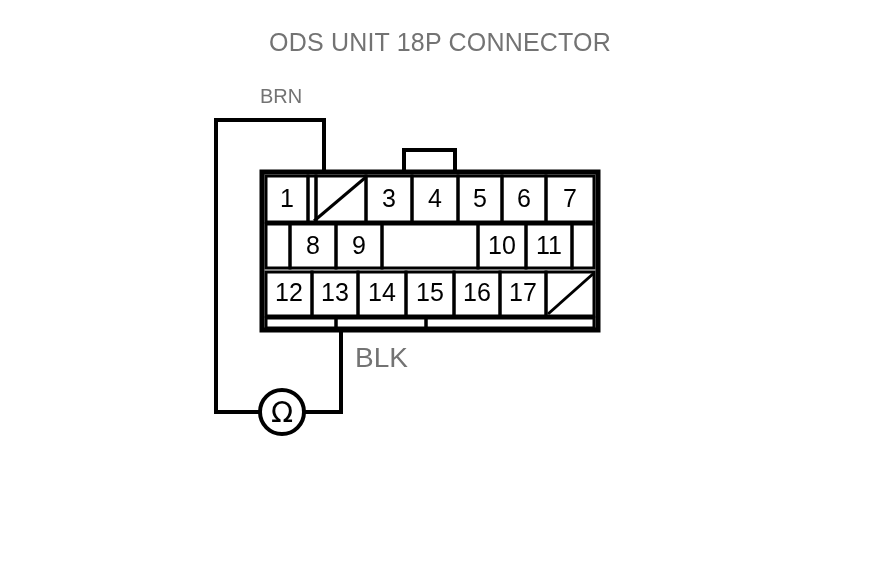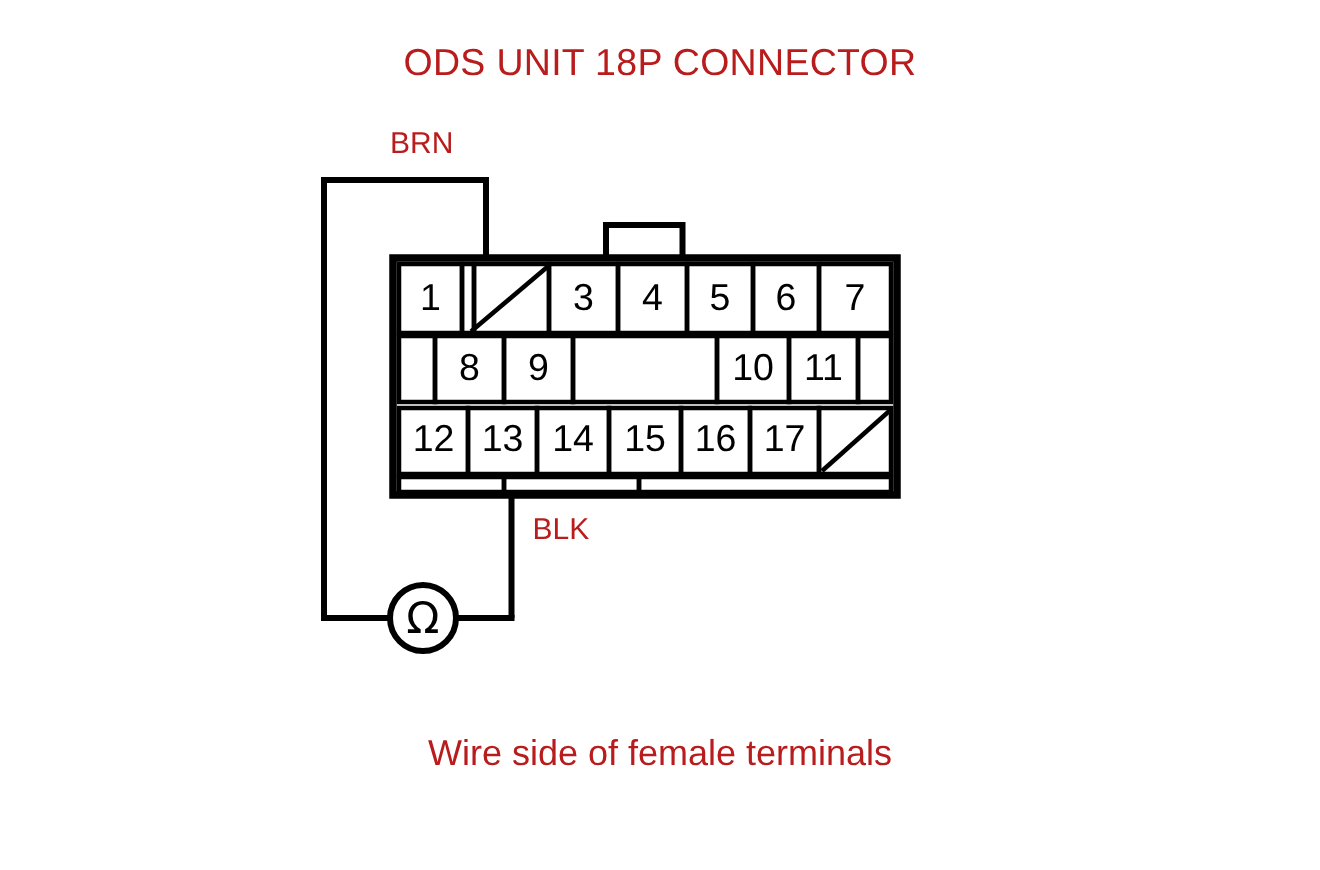--- a/index.html
+++ b/index.html
@@ -18,21 +18,21 @@
   #stage {
     position: absolute;
     left: 0;
     top: 0;
     width: 880px;
     height: 580px;
   }
   .txt {
     position: absolute;
     white-space: nowrap;
-    color: #b91c1c;
+    color: #737373;
   }
   #title {
     left: 0;
     top: 28px;
     width: 880px;
     text-align: center;
     font-size: 25px;
     letter-spacing: 0.2px;
   }
   #caption {
@@ -43,21 +43,21 @@
     font-size: 24px;
   }
   #brn-label {
     left: 260px;
     top: 85px;
     font-size: 20px;
   }
   #blk-label {
     left: 355px;
     top: 342px;
-    font-size: 20px;
+    font-size: 28px;
   }
   svg#diagram {
     position: absolute;
     left: 0;
     top: 0;
     width: 880px;
     height: 580px;
     overflow: visible;
   }
   .cellnum {
@@ -72,21 +72,20 @@
 <body>
 
 <div id="stage">
 
   <div class="txt" id="title">ODS UNIT 18P CONNECTOR</div>
 
   <div class="txt" id="brn-label">BRN</div>
 
   <div class="txt" id="blk-label">BLK</div>
 
-  <div class="txt" id="caption">Wire side of female terminals</div>
 
   <svg id="diagram" viewBox="0 0 880 580">
 
     <g>
 
       <line x1="324" y1="120" x2="324" y2="219" stroke="#000" stroke-width="4"></line>
 
       <line x1="214" y1="120" x2="326" y2="120" stroke="#000" stroke-width="4"></line>
 
       <line x1="216" y1="118" x2="216" y2="412" stroke="#000" stroke-width="4"></line>

